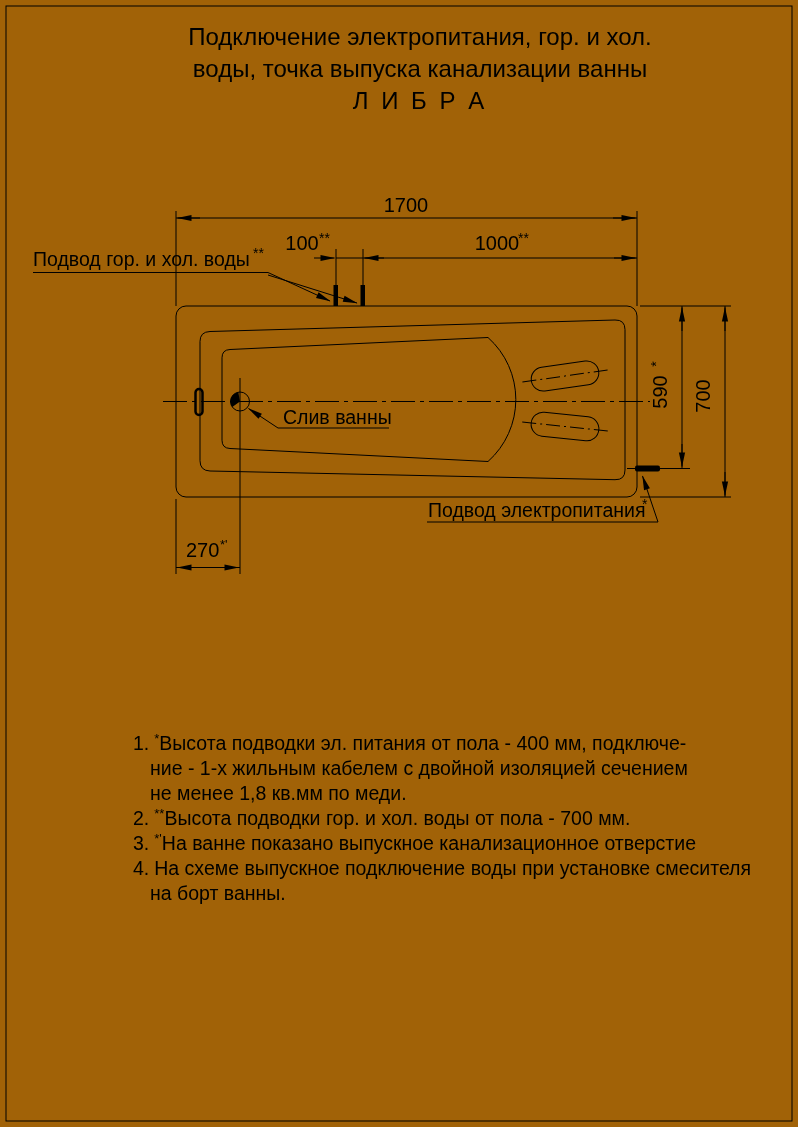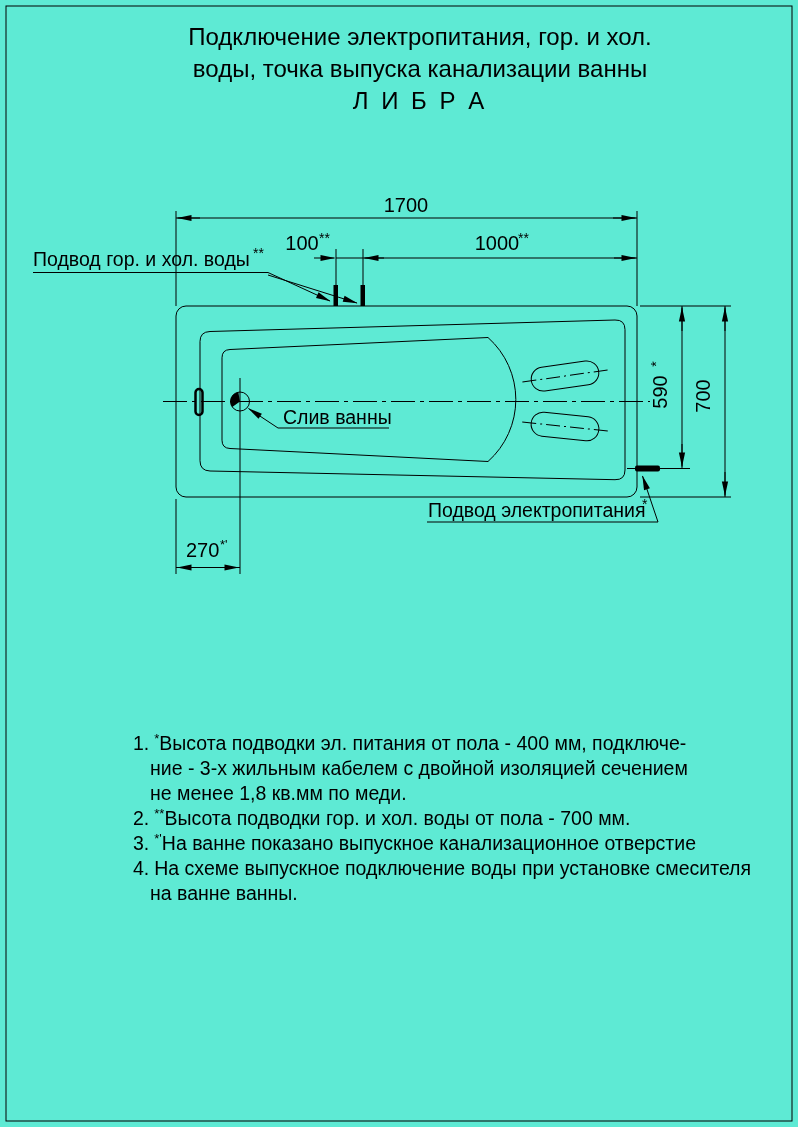--- a/index.html
+++ b/index.html
@@ -1,16 +1,16 @@
 <!DOCTYPE html>
 <html><head>
 <meta charset="utf-8">
 <style>
   html,body{margin:0;padding:0;background:#fff;}
-  .page{position:relative;width:798px;height:1127px;background:#5eead4;overflow:hidden;
+  .page{position:relative;width:798px;height:1127px;background:#a16207;overflow:hidden;
         font-family:"Liberation Sans",sans-serif;color:#000;}
   .title{position:absolute;top:21px;left:40px;width:760px;text-align:center;
          font-size:24px;line-height:32px;color:#000;}
   .title .brand{letter-spacing:3px;}
   svg.drawing{position:absolute;left:0;top:0;}
   svg.drawing text{font-family:"Liberation Sans",sans-serif;fill:#000;}
   svg .ln{stroke:#000;stroke-width:1;fill:none;}
   svg .thick{stroke:#000;stroke-width:2.5;fill:none;}
   svg .solid{fill:#000;stroke:none;}
   svg .arr{marker-end:url(#arrowhead);}
@@ -130,21 +130,21 @@
       <line class="ln" x1="176" y1="567.5" x2="240" y2="567.5"></line>
       <line class="ln arr" x1="198" y1="567.5" x2="177.5" y2="567.5"></line>
       <line class="ln arr" x1="218" y1="567.5" x2="238.5" y2="567.5"></line>
       <text x="186" y="557" font-size="20">270</text>
       <text x="220" y="549" font-size="13">*'</text>
     </g>
   </svg>
 
   <div class="notes">
     <div class="note-line"><span class="note-num">1.</span><sup class="note-marker">*</sup><span>Высота подводки эл. питания от пола - 400 мм, подключе-</span></div>
-    <div class="note-line cont">ние - 3-х жильным кабелем с двойной изоляцией сечением</div>
+    <div class="note-line cont">ние - 1-х жильным кабелем с двойной изоляцией сечением</div>
     <div class="note-line cont">не менее 1,8 кв.мм по меди.</div>
     <div class="note-line"><span class="note-num">2.</span><sup class="note-marker">**</sup><span>Высота подводки гор. и хол. воды от пола - 700 мм.</span></div>
     <div class="note-line"><span class="note-num">3.</span><sup class="note-marker">*'</sup><span>На ванне показано выпускное канализационное отверстие</span></div>
     <div class="note-line"><span class="note-num">4.</span><sup class="note-marker"></sup><span>На схеме выпускное подключение воды при установке смесителя</span></div>
-    <div class="note-line cont">на ванне ванны.</div>
+    <div class="note-line cont">на борт ванны.</div>
   </div>
 
 </div>
 
 </body></html>

